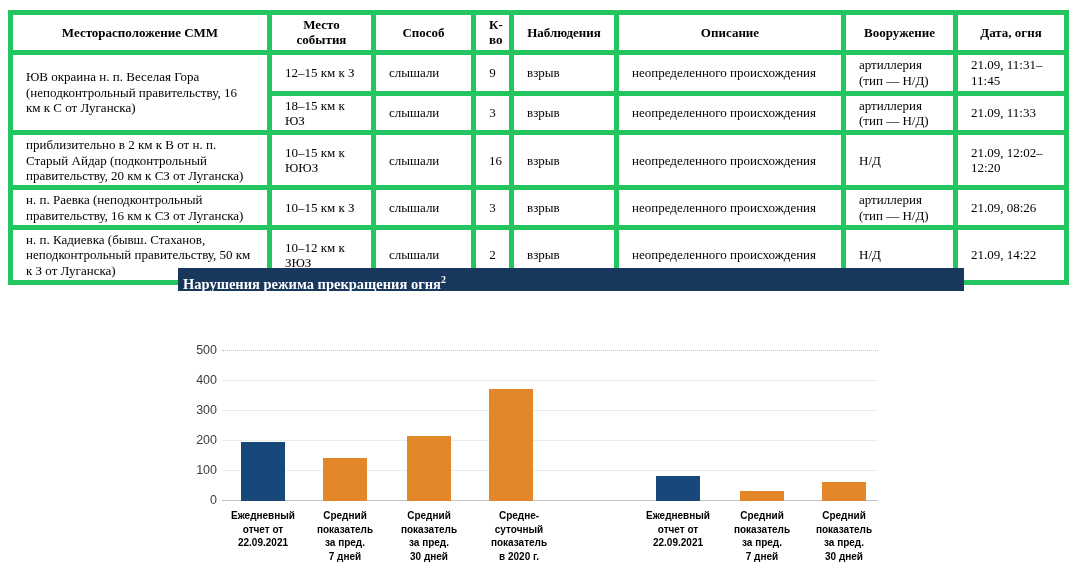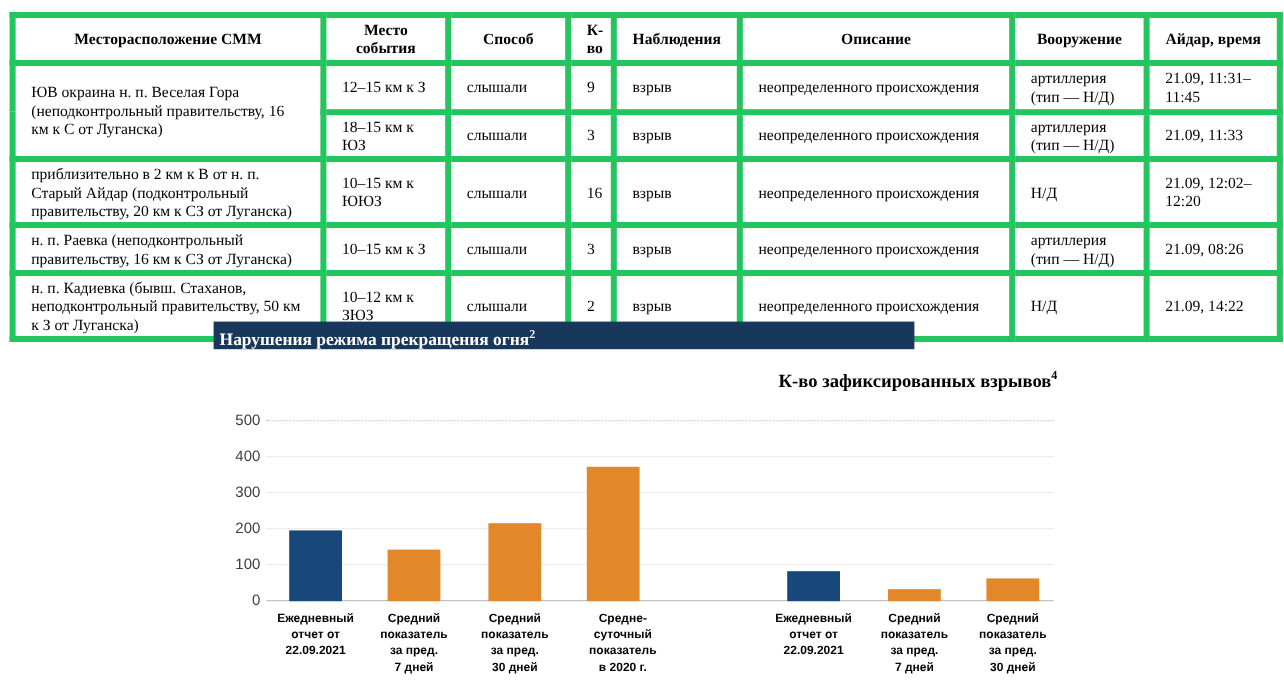--- a/index.html
+++ b/index.html
@@ -12,21 +12,21 @@
     border-collapse:collapse;table-layout:fixed;font-size:13px;line-height:1.18;
     border:2px solid #a8a8a8;}
   table.events th,table.events td{border:5px solid #22c55e;padding:2px 13px;
     vertical-align:middle;overflow:hidden;text-align:left;}
   table.events th{font-weight:bold;text-align:center;}
   table.events td.c{text-align:center;}
   tr.hh{height:22px;} tr.h1{height:41px;} tr.h2{height:35px;}
   tr.h3{height:50px;} tr.h4{height:37px;} tr.h5{height:47px;}
 
   
-  .banner{position:absolute;left:178px;top:268px;width:584px;height:23px;
+  .banner{position:absolute;left:178px;top:268px;width:786px;height:23px;
     background:#17375d;color:#ffffff;font-weight:bold;font-size:14.5px;
     line-height:23px;padding-left:5px;box-sizing:border-box;}
   .banner sup{font-size:10px;}
 
   
   .chart-title{position:absolute;text-align:center;font-weight:bold;
     font-size:15.5px;line-height:19px;color:#000;}
   #chart1-title{left:209px;top:295px;width:350px;}
   #chart2-title{left:580px;top:304px;width:370px;}
   .chart-title sup{font-size:10px;}
@@ -61,21 +61,21 @@
     </colgroup>
     <thead>
       <tr class="hh">
         <th>Месторасположение СММ</th>
         <th>Место события</th>
         <th>Способ</th>
         <th>К-во</th>
         <th>Наблюдения</th>
         <th>Описание</th>
         <th>Вооружение</th>
-        <th>Айдар, время</th>
+        <th>Дата, огня</th>
       </tr>
     </thead>
     <tbody>
       <tr class="h1">
         <td rowspan="2">ЮВ окраина н. п. Веселая Гора (неподконтрольный правительству, 16 км к С от Луганска)</td>
         <td>12–15 км к З</td>
         <td>слышали</td>
         <td class="c">9</td>
         <td>взрыв</td>
         <td>неопределенного происхождения</td>
@@ -120,21 +120,20 @@
         <td>неопределенного происхождения</td>
         <td>Н/Д</td>
         <td>21.09, 14:22</td>
       </tr>
     </tbody>
   </table>
 
   <div class="banner"><span>Нарушения режима прекращения огня</span><sup>2</sup></div>
 
 
-  <div class="chart-title" id="chart2-title"><span>К-во зафиксированных взрывов</span><sup>4</sup></div>
 
   <div class="plot" id="plot">
       <div class="gridline zero" style="bottom: 0px;"></div>
       <div class="gridline" style="bottom: 30px;"></div>
       <div class="gridline" style="bottom: 60px;"></div>
       <div class="gridline" style="bottom: 90px;"></div>
       <div class="gridline" style="bottom: 120px;"></div>
       <div class="gridline dotted" style="bottom: 150px;"></div>
       <div class="bar" style="left: 19px; width: 44px; height: 59.4px; background: rgb(24, 72, 122);"></div>
       <div class="bar" style="left: 101px; width: 44px; height: 42.9px; background: rgb(226, 136, 43);"></div>

